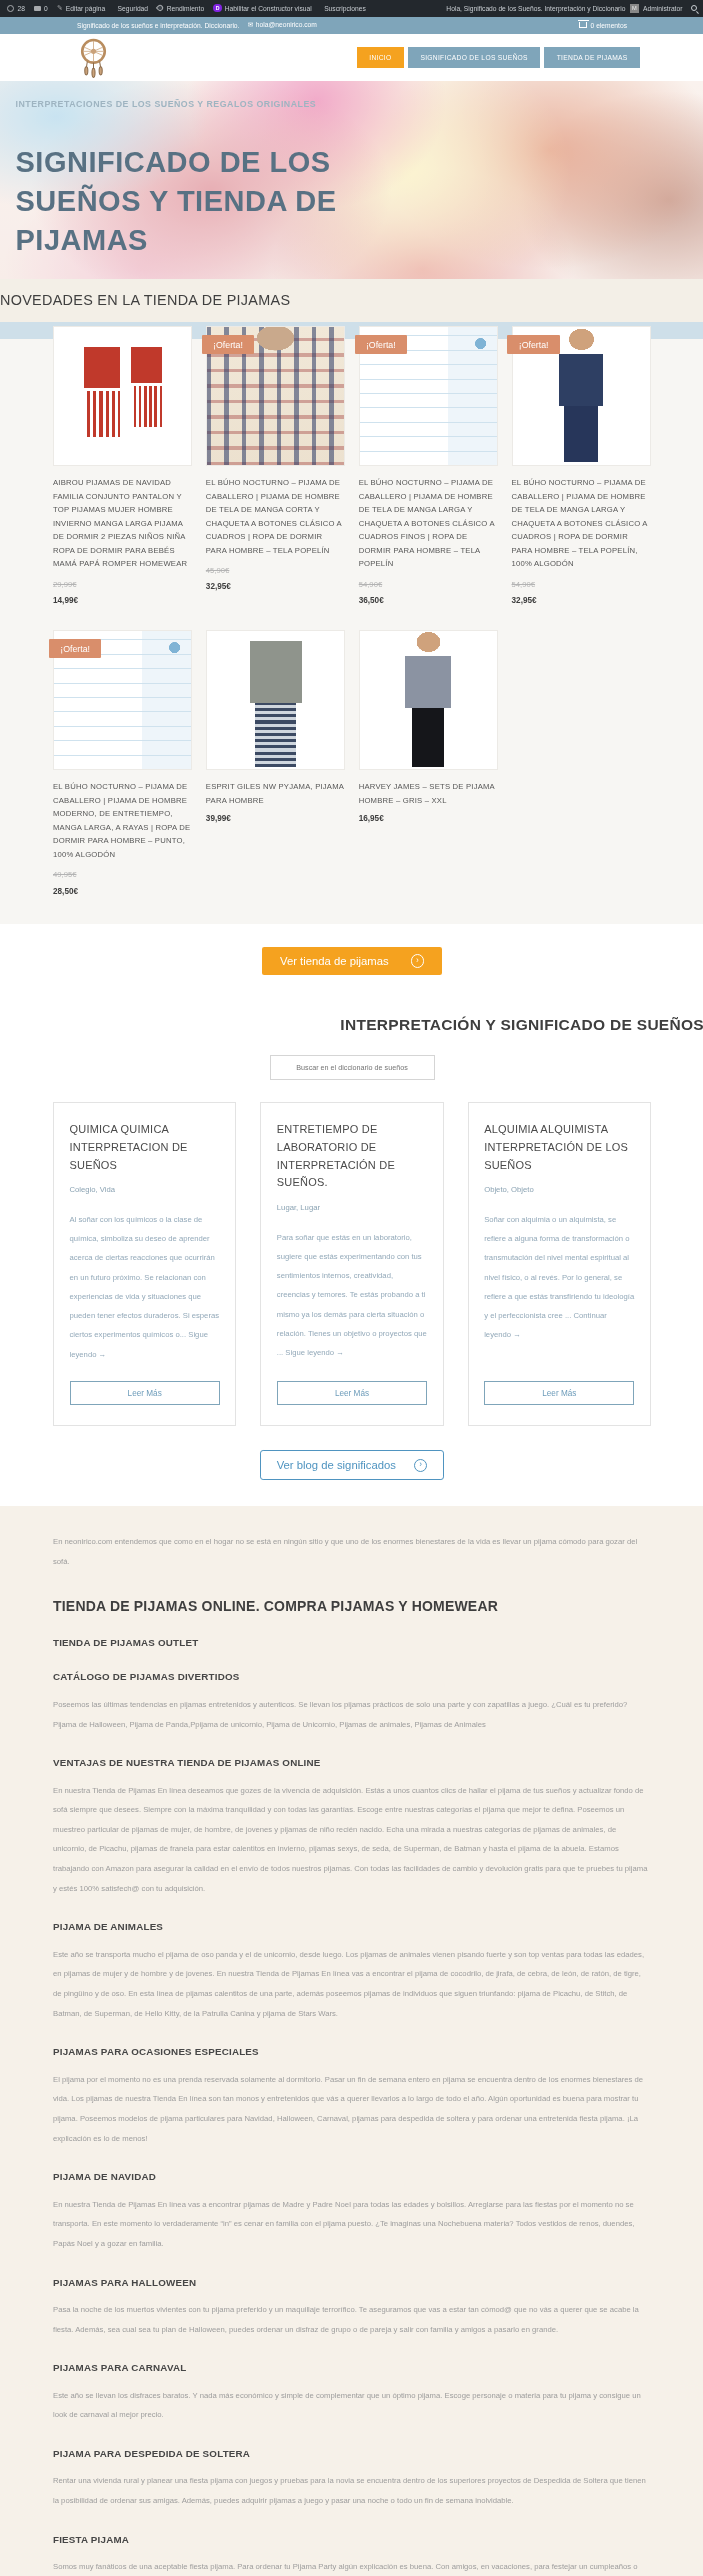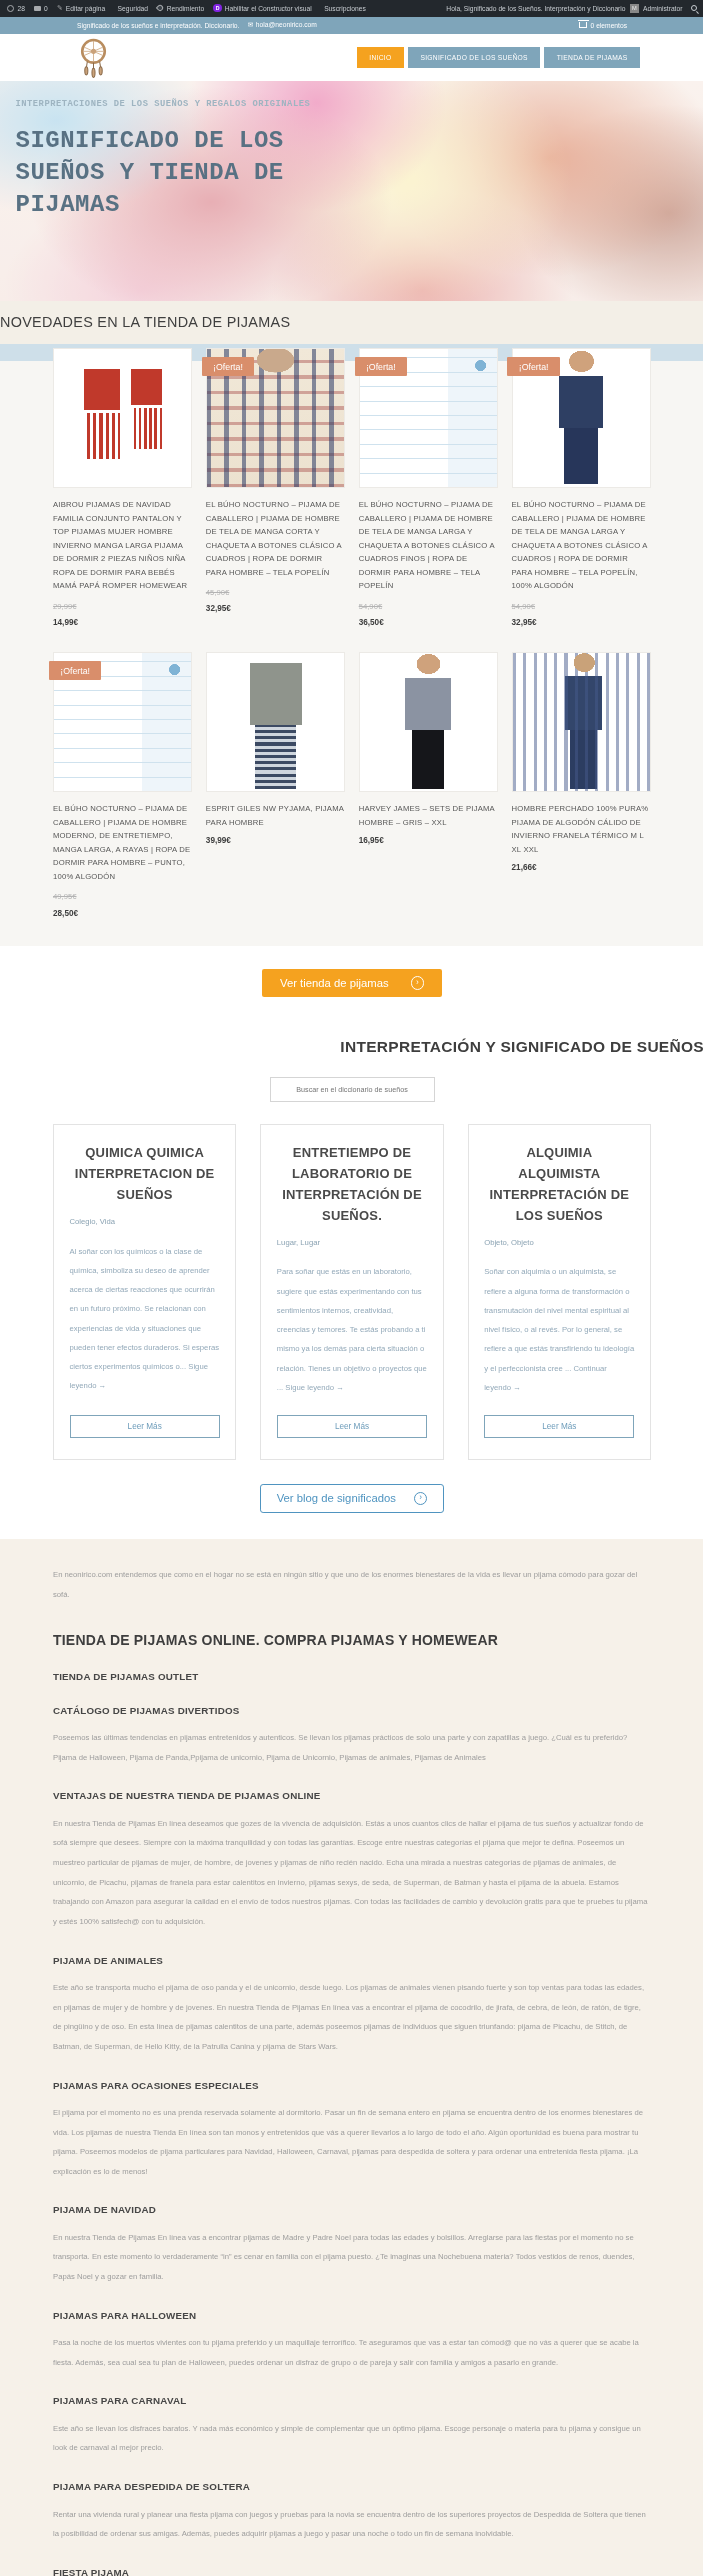--- a/index.html
+++ b/index.html
@@ -32,37 +32,36 @@
   .carticon::before { content:""; position:absolute; left:-2.1px; top:-2.1px; width:11.3px; height:1px; background:#fff; }
 
   
   .header { height:47px; background:#fff; display:flex; align-items:center; justify-content:space-between; padding:0 64px 0 77px; }
   .logo { width:33px; height:40px; }
   .nav { display:flex; gap:4.1px; }
   .navbtn { height:21.6px; display:inline-flex; align-items:center; padding:0 12.4px; background:#7fa5ba; color:#fff; font-size:6.7px; letter-spacing:0.3px; cursor:pointer; }
   .navbtn.active { background:#f5a21f; }
 
   
-  .hero { height:220px; position:relative; overflow:hidden;
+  .hero { height:198px; position:relative; overflow:hidden;
     background:
       radial-gradient(216px 134px at 8% 18%, rgba(140,200,230,.85), rgba(140,200,230,0) 70%),
       radial-gradient(258px 165px at 30% 55%, rgba(205,80,95,.8), rgba(205,80,95,0) 70%),
       radial-gradient(185px 155px at 45% 10%, rgba(225,60,140,.75), rgba(225,60,140,0) 70%),
       radial-gradient(216px 175px at 58% 45%, rgba(248,236,170,.95), rgba(248,236,170,0) 75%),
       radial-gradient(237px 165px at 78% 35%, rgba(210,95,50,.85), rgba(210,95,50,0) 72%),
       radial-gradient(216px 155px at 95% 60%, rgba(150,70,45,.8), rgba(150,70,45,0) 70%),
       radial-gradient(196px 134px at 20% 95%, rgba(235,170,190,.9), rgba(235,170,190,0) 70%),
       radial-gradient(216px 144px at 60% 95%, rgba(215,90,85,.8), rgba(215,90,85,0) 70%),
       linear-gradient(#f6e8e0,#f2dfd8);
-    font-family: Liberation Mono, monospace;
   }
   .hero::before { content:""; position:absolute; inset:0; background:rgba(255,255,255,.45); }
   .hero-inner { position:relative; padding:17.5px 0 0 15.5px; }
   .hero-eyebrow { font-size:8.8px; font-weight:bold; color:#9eb4c1; letter-spacing:0.5px; }
-  .hero-title { margin-top:16px; font-size:24px; line-height:1.35; font-weight:bold; color:#587183; letter-spacing:0.5px; max-width:330px; }
+  .hero-title { margin-top:34px; font-size:29px; line-height:1.35; font-weight:bold; color:#587183; letter-spacing:0.5px; max-width:330px; }
 
   
   .band-beige { background:#f3efe7; padding:13.4px 0; }
   .band-beige h2 { text-align:left; font-size:14.4px; color:#3f3f3f; font-weight:normal; letter-spacing:0.3px; }
 
   
   .products-wrap { background:#f7f6f3; padding-bottom:28px; }
   .blueband { height:17.5px; background:#cedfe9; }
   .pgrid { display:grid; grid-template-columns:repeat(4,1fr); column-gap:13.4px; row-gap:25px; margin-top:-13.4px; }
   .pcard { position:relative; cursor:pointer; }
@@ -112,21 +111,21 @@
 
   .shop-btn-section { padding:23px 0 27px; background:#fff; }
 
   
   .interp { background:#fff; padding-bottom:26px; }
   .interp h2 { text-align:right; font-size:15.5px; color:#3e3e3e; font-weight:bold; letter-spacing:0.3px; padding-top:13.4px; }
   .searchrow { text-align:center; margin-top:21.6px; }
   .dsearch { width:165px; height:25px; border:0.5px solid #d5d5d5; background:#fff; font-size:7.2px; color:#8b8b8b; text-align:center; font-family:"Liberation Sans",sans-serif; }
   .cards { display:grid; grid-template-columns:repeat(3,1fr); gap:24px; margin-top:21.6px; }
   .dcard { background:#fff; border:0.5px solid #e3e3e3; padding:18.5px 15.5px 20.6px; display:flex; flex-direction:column; }
-  .dcard h3 { font-size:13px; color:#4a4a4a; line-height:1.6; font-weight:bold; letter-spacing:0.2px;text-align:center; }
+  .dcard h3 { font-size:11px; color:#4a4a4a; line-height:1.6; font-weight:normal; letter-spacing:0.2px; }
   .dtags { margin-top:11.3px; font-size:7.7px; color:#8ba3b3; }
   .dexcerpt { margin-top:15.5px; font-size:7.7px; color:#93a9b9; line-height:2.5; flex:1; }
   .leermas { margin-top:17.5px; border:1px solid #7fa5ba; background:#fff; color:#6d9cba; font-size:8.2px; padding:6.2px 0; width:100%; cursor:pointer; }
   .blogbtnrow { margin-top:24px; }
 
   
   .content { background:#f6f1e9; padding:26px 0 31px; }
   .blk { max-width:595px; }
   .blk.h2 { font-size:14px; font-weight:bold; color:#3e3e3e; margin:27px 0 3.1px; letter-spacing:0.2px; }
   .blk.h3 { font-size:9.8px; font-weight:bold; color:#464646; margin:23px 0 0; letter-spacing:0.2px; }
@@ -280,27 +279,20 @@
         </div>
 
         <div class="pcard">
 
           <div class="pimg v-harvey"></div>
           <div class="ptitle">HARVEY JAMES – SETS DE PIJAMA HOMBRE – GRIS – XXL</div>
 
           <span class="pprice">16,95€</span>
         </div>
 
-        <div class="pcard">
-
-          <div class="pimg v-perchado"></div>
-          <div class="ptitle">HOMBRE PERCHADO 100% PURA% PIJAMA DE ALGODÓN CÁLIDO DE INVIERNO FRANELA TÉRMICO M L XL XXL</div>
-
-          <span class="pprice">21,66€</span>
-        </div>
 
     </div>
   </div>
 </div>
 
 <div class="shop-btn-section btnrow">
   <button class="btn-orange">
     <span>Ver tienda de pijamas</span>
     <span class="circ">›</span>
   </button>

